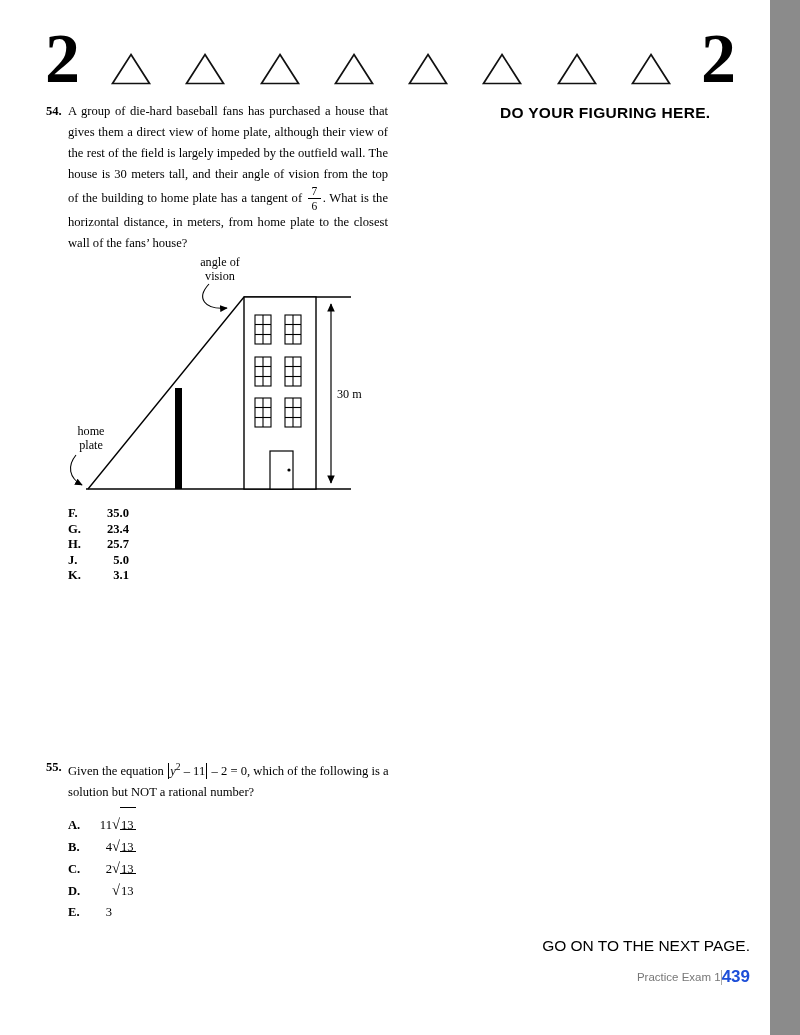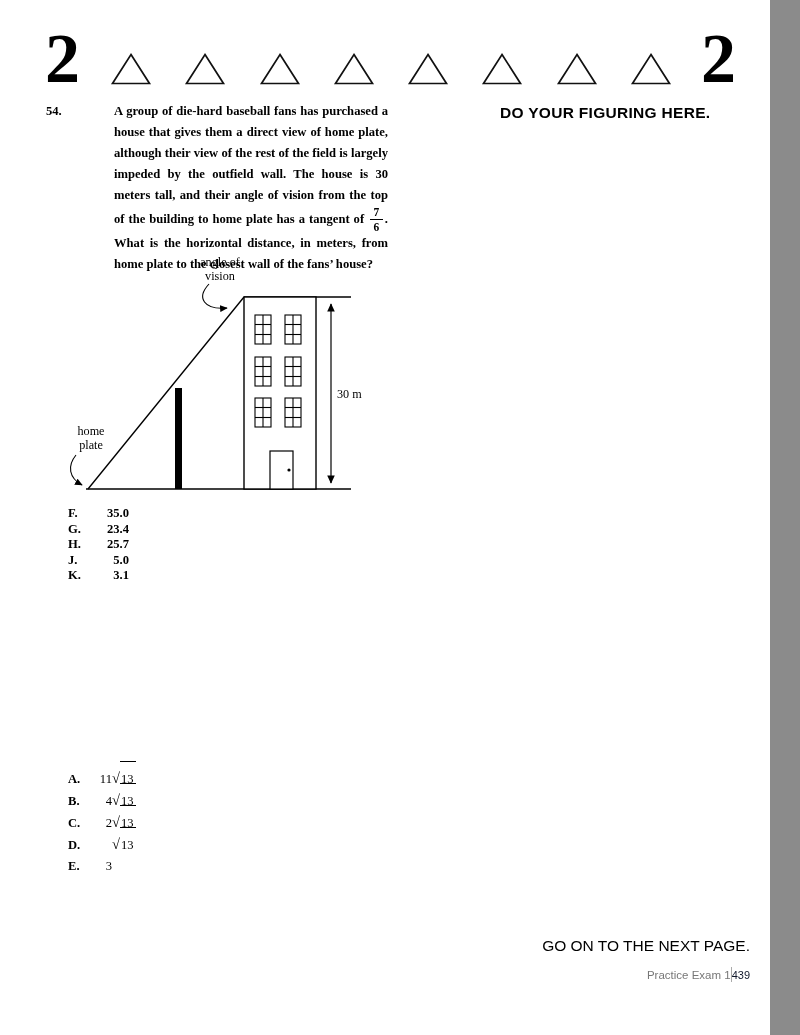--- a/index.html
+++ b/index.html
@@ -18,23 +18,23 @@
   .secnum.right { left:701px; }
   .tris { position:absolute; left:110px; top:52px; width:562px; display:flex; justify-content:space-between; align-items:flex-end; }
   .tri svg { display:block; }
 
   .figuring { position:absolute; left:500px; top:104px; font-family:"Liberation Sans", sans-serif; font-weight:700; font-size:15.5px; letter-spacing:0.3px; }
 
   
   .q { position:absolute; left:46px; }
   .q54 { top:101px; width:342px; }
   .q55 { top:757px; width:346px; }
-  .qrow { display:flex;gap:46px; }
+  .qrow { display:flex; }
   .qnum { flex:0 0 22px; font-weight:700; font-size:12.6px; line-height:21px; }
-  .qtext { flex:1; font-size:12.6px; line-height:21px;font-weight:bold; }
+  .qtext { flex:1; font-size:12.6px; line-height:21px; }
   .q54 .qtext { text-align:justify; }
 
   .frac { display:inline-block; vertical-align:-8px; text-align:center; font-size:11.5px; line-height:1.1; margin:0 2px; }
   .fnum { display:block; border-bottom:1.1px solid #000; padding:0 3.5px 0.5px; }
   .fden { display:block; padding-top:0.5px; }
 
   .vbar { display:inline-block; width:1.2px; height:16px; background:#000; vertical-align:-3.5px; margin:0 1px; }
   sup { font-size:9.5px; }
   i { font-style:italic; }
 
@@ -52,21 +52,21 @@
   .choices55 .crow { line-height:21px; align-items:baseline; }
   .coeff { display:inline-block; width:17px; text-align:right; }
   .rad { white-space:nowrap; }
   .rsign { font-size:14.5px; }
   .rnum { border-top:1.2px solid #000; padding:10px 2px 0 1px; }
 
   .goon { position:absolute; top:937px; right:50px; font-family:"Liberation Sans", sans-serif; font-weight:400; font-size:15.5px; }
   .footerbar { position:absolute; top:967px; right:50px; display:flex; align-items:center; font-family:"Liberation Sans", sans-serif;text-align:right; }
   .pexam { color:#777; font-size:11.5px; }
   .fdiv { width:1px; height:15px; background:#aaa; }
-  .pnum { font-weight:400; font-size:11px; color:#0f172a; }
+  .pnum { font-weight:700; font-size:17px; color:#1d4ed8; }
 </style>
 </head>
 <body>
 
 <div class="edge-bar"></div>
 
 <div class="secnum left">2</div>
 <div class="tris">
   <span class="tri">
       <svg width="42" height="34" viewBox="0 0 42 34">
@@ -211,20 +211,24 @@
       <span class="cl">J.</span>
       <span class="cv">5.0</span>
     </div>
   <div class="crow">
       <span class="cl">K.</span>
       <span class="cv">3.1</span>
     </div>
 </div>
 
 <section class="q q55">
+  <div class="qrow">
+    <div class="qnum">55.</div>
+    <p class="qtext"><span>Given the equation </span><span class="vbar"></span><i>y</i><sup>2</sup><span> – 11</span><span class="vbar"></span><span> – 2 = 0, which of the following is a solution but NOT a rational number?</span></p>
+  </div>
   <div class="choices55">
     <div class="crow">
         <span class="cl">A.</span>
         <span class="coeff">11</span>
         <span class="rad"><span class="rsign">√</span><span class="rnum">13</span></span>
       </div>
     <div class="crow">
         <span class="cl">B.</span>
         <span class="coeff">4</span>
         <span class="rad"><span class="rsign">√</span><span class="rnum">13</span></span>

